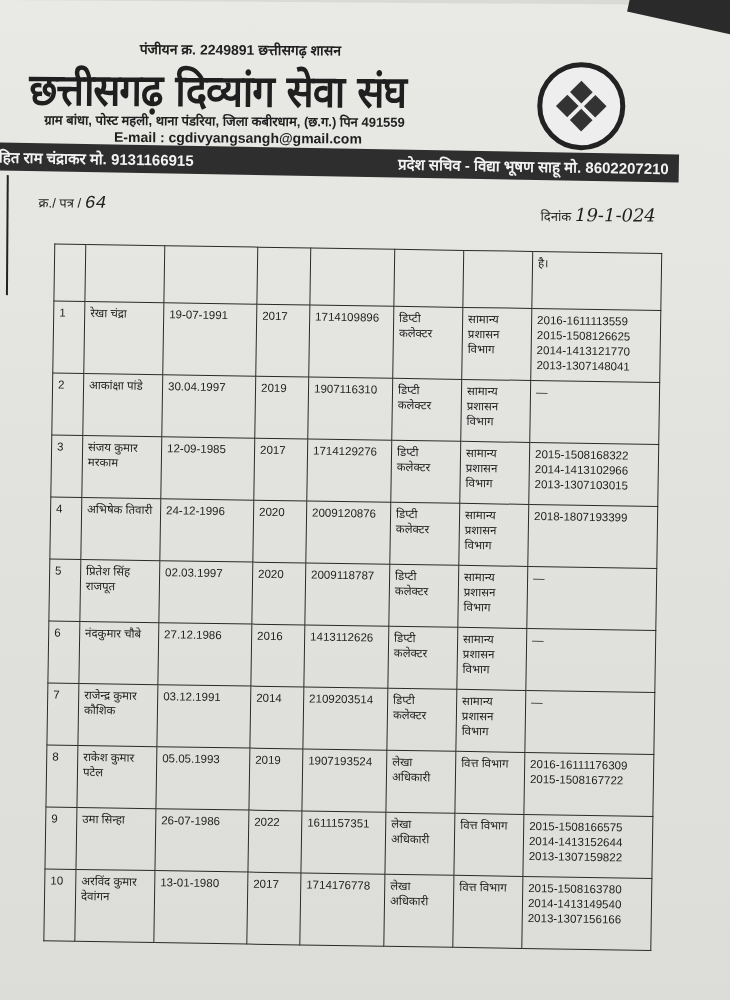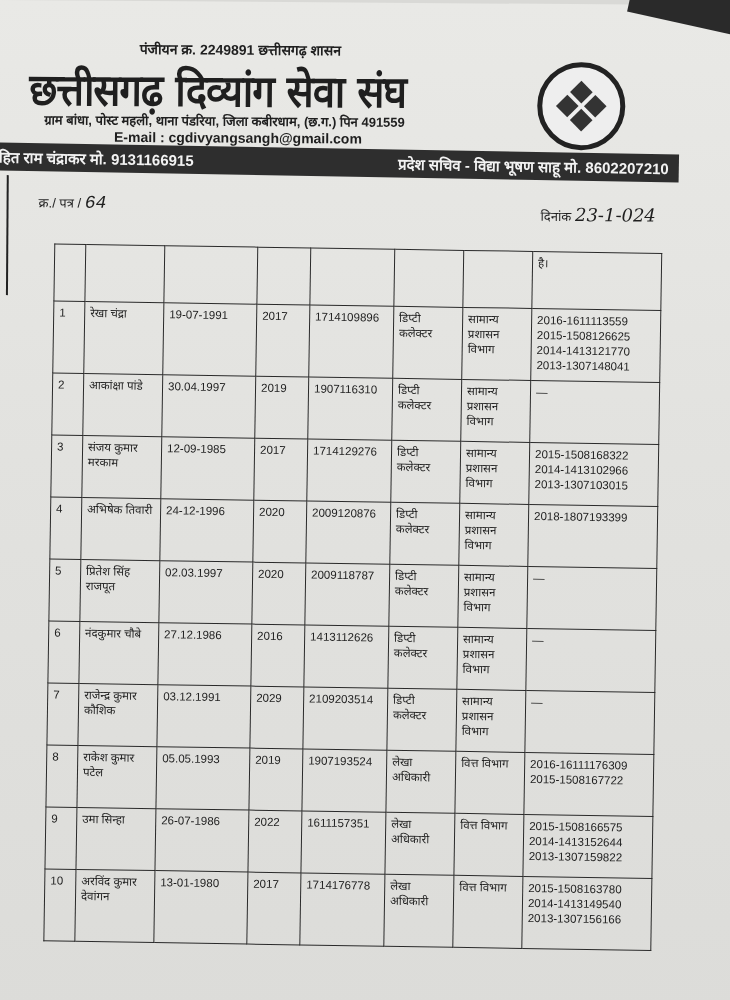--- a/index.html
+++ b/index.html
@@ -76,21 +76,21 @@
     <span>हित राम चंद्राकर मो. 9131166915</span>
     <span>प्रदेश सचिव - विद्या भूषण साहू मो. 8602207210</span>
   </div>
   <div class="leftline"></div>
   <div class="refno">
     <span>क्र./ पत्र /</span>
     <span class="hand">64</span>
   </div>
   <div class="date">
     <span>दिनांक</span>
-    <span class="hand">23-1-024</span>
+    <span class="hand">19-1-024</span>
   </div>
 
   <table class="main">
     <tbody id="tbody">
       <tr class="hdr">
         <td class="c0"></td>
           <td class="c1"></td>
           <td class="c2"></td>
           <td class="c3"></td>
         <td class="c4"></td>
@@ -172,21 +172,21 @@
           <td class="c5">डिप्टी कलेक्टर</td>
           <td class="c6">सामान्य प्रशासन विभाग</td>
           <td class="c7">
             <span class="mline">—</span>
           </td>
         </tr>
         <tr style="height: 62px;">
           <td class="c0">7</td>
           <td class="c1">राजेन्द्र कुमार कौशिक</td>
           <td class="c2">03.12.1991</td>
-          <td class="c3">2029</td>
+          <td class="c3">2014</td>
           <td class="c4">2109203514</td>
           <td class="c5">डिप्टी कलेक्टर</td>
           <td class="c6">सामान्य प्रशासन विभाग</td>
           <td class="c7">
             <span class="mline">—</span>
           </td>
         </tr>
         <tr style="height: 62px;">
           <td class="c0">8</td>
           <td class="c1">राकेश कुमार पटेल</td>

